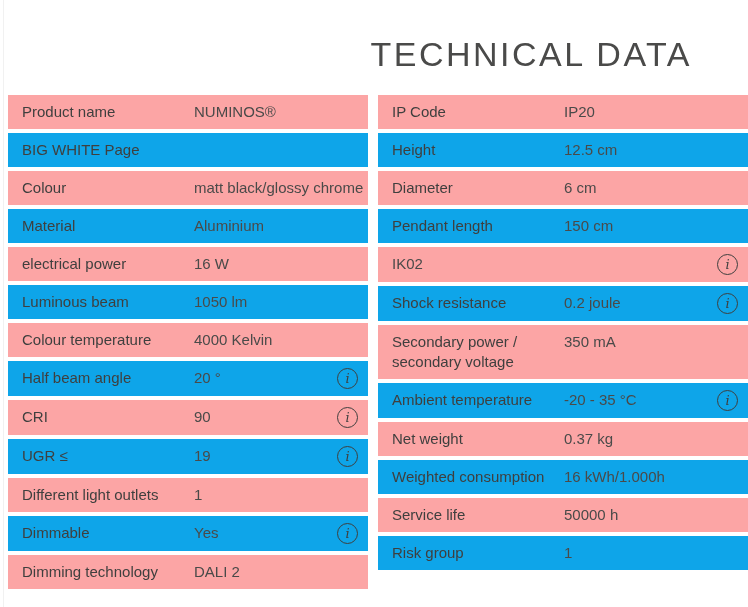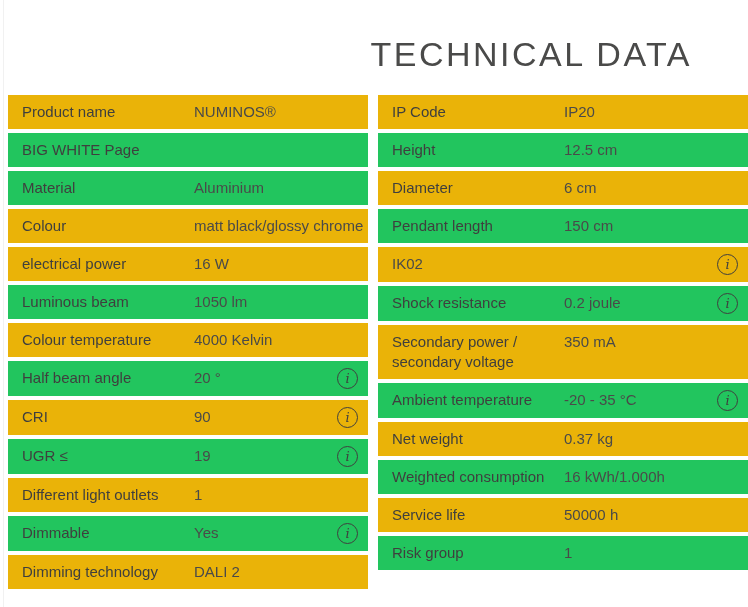--- a/index.html
+++ b/index.html
@@ -45,24 +45,24 @@
     display: block;
   }
   .table.left  { width: 360px; }
   .table.right { width: 370px; }
   .row {
     display: flex;
     align-items: flex-start;
     padding: 7px 6px 7px 14px;
     margin-bottom: 4px;
     min-height: 20px;
-    background: #22c55e;
+    background: #0ea5e9;
   }
   .row.alt {
-    background: #eab308;
+    background: #fca5a5;
   }
   .label {
     width: 172px;
     flex-shrink: 0;
     line-height: 20px;
     padding-right: 6px;
     box-sizing: border-box;
   }
   .value {
     flex: 1;
@@ -105,31 +105,31 @@
     <div class="table left">
         <div class="row alt">
     <div class="label">Product name</div>
     <div class="value">NUMINOS®</div>
 
   </div>
         <div class="row">
     <div class="label">BIG WHITE Page</div>
 
   </div>
+        <div class="row alt">
+    <div class="label">Colour</div>
+    <div class="value">matt black/glossy chrome</div>
+
+  </div>
         <div class="row">
     <div class="label">Material</div>
     <div class="value">Aluminium</div>
 
   </div>
         <div class="row alt">
-    <div class="label">Colour</div>
-    <div class="value">matt black/glossy chrome</div>
-
-  </div>
-        <div class="row alt">
     <div class="label">electrical power</div>
     <div class="value">16 W</div>
 
   </div>
         <div class="row">
     <div class="label">Luminous beam</div>
     <div class="value">1050 lm</div>
 
   </div>
         <div class="row alt">

